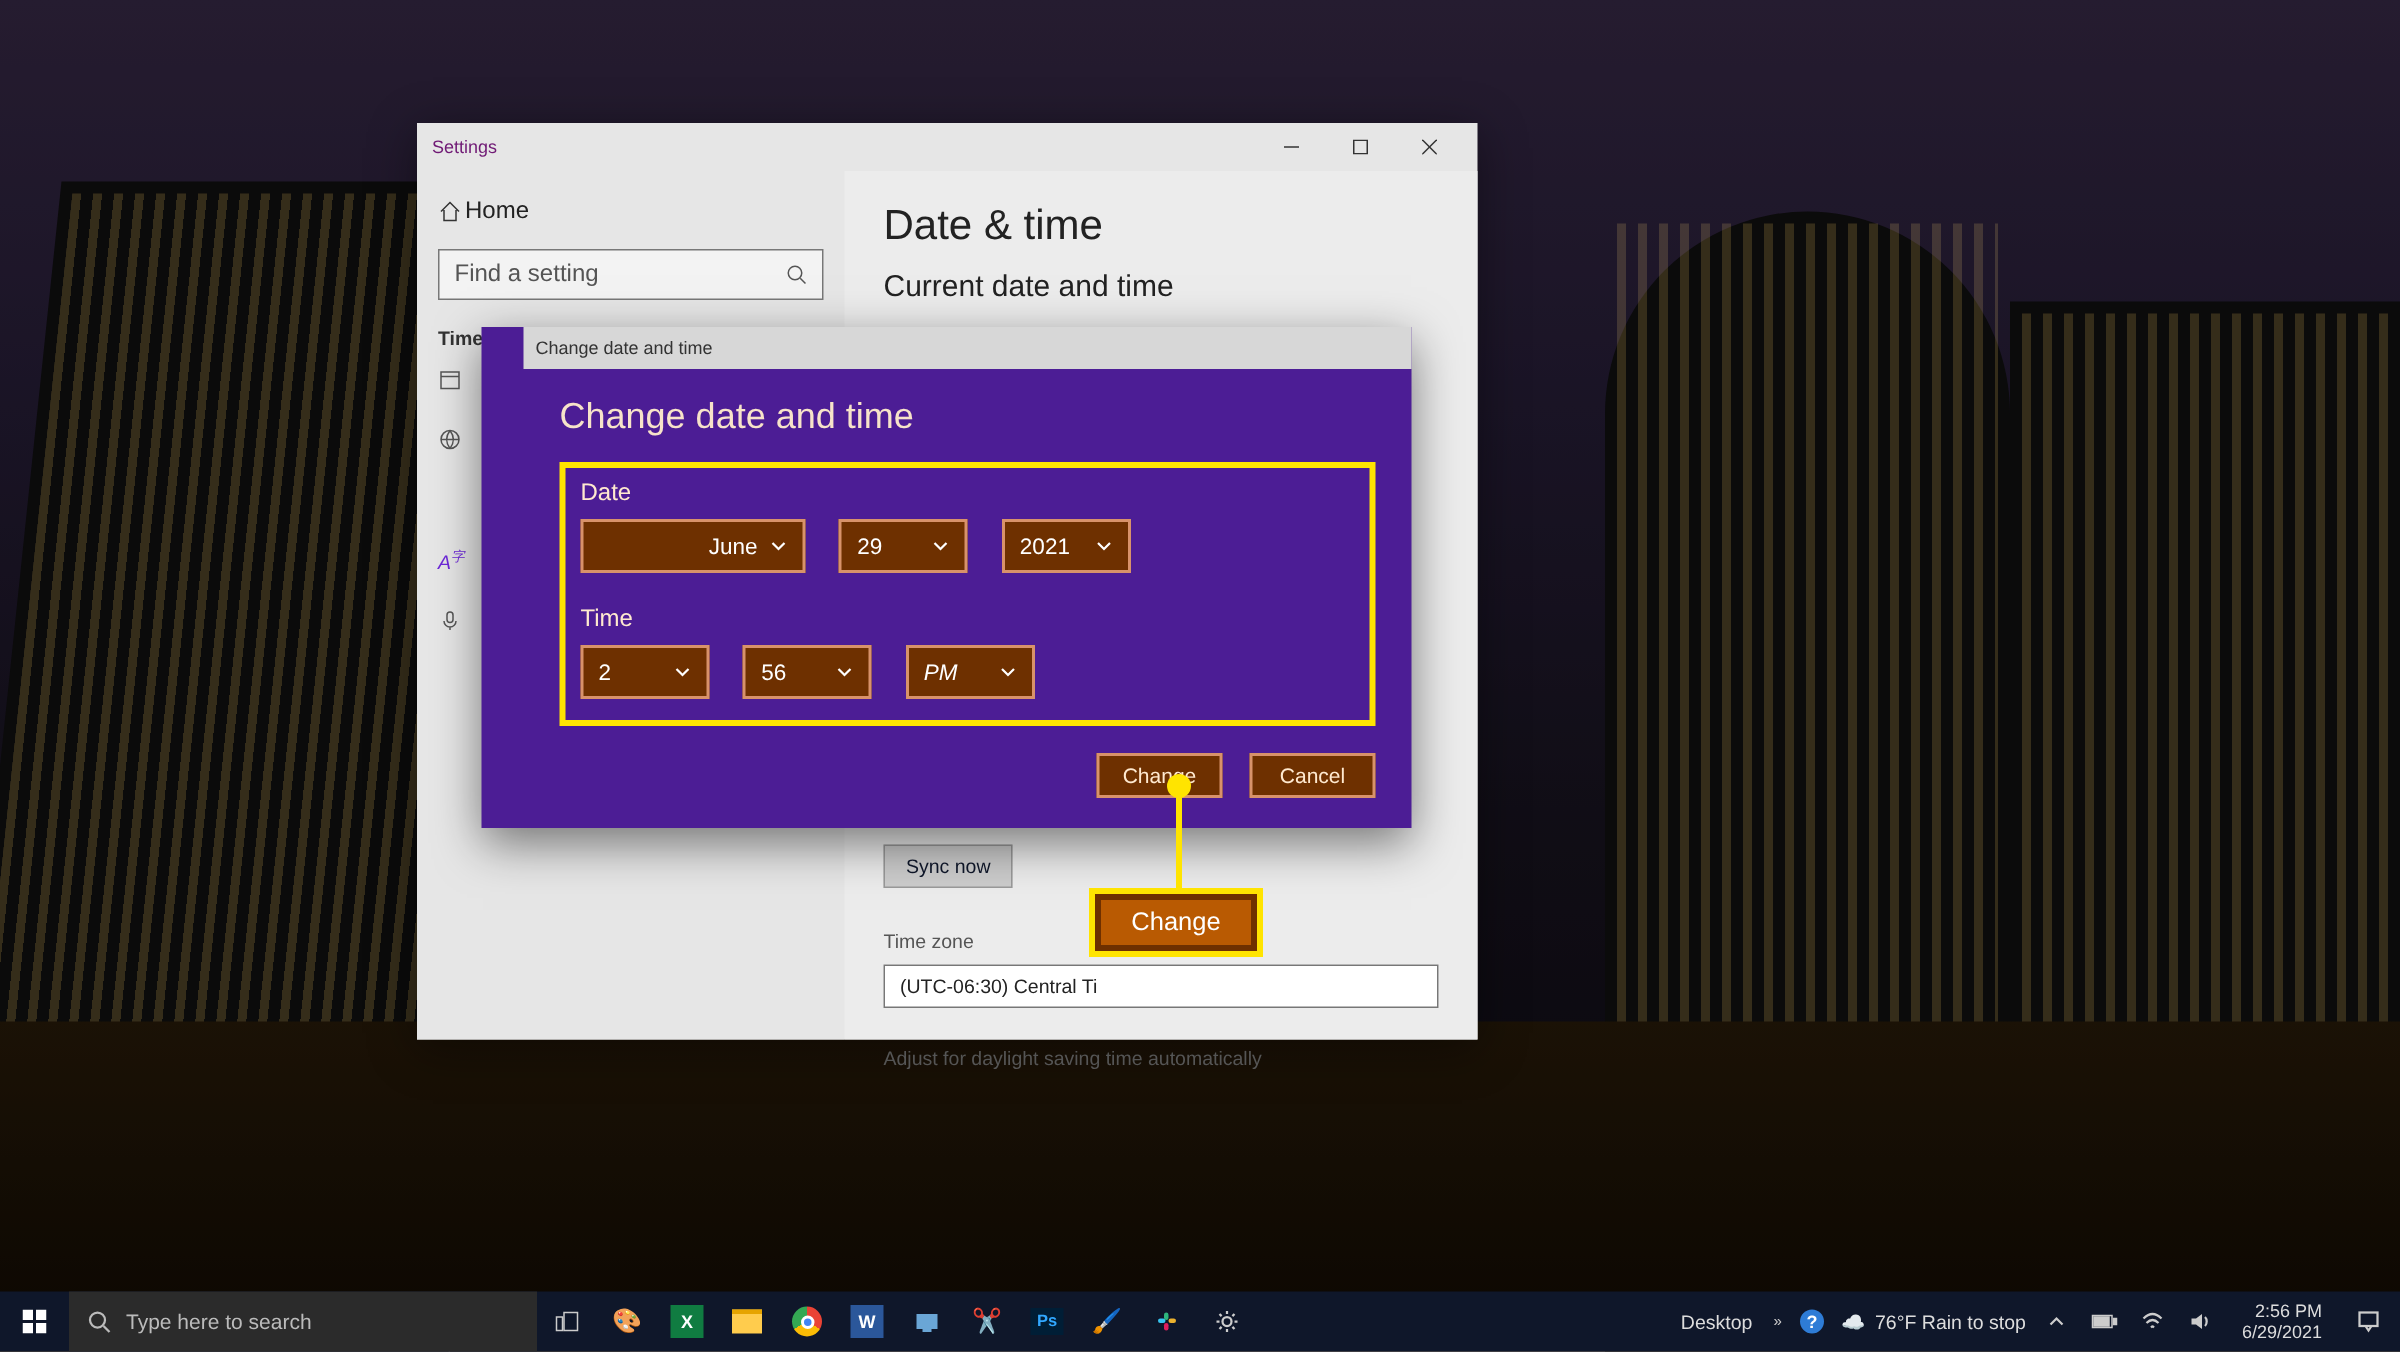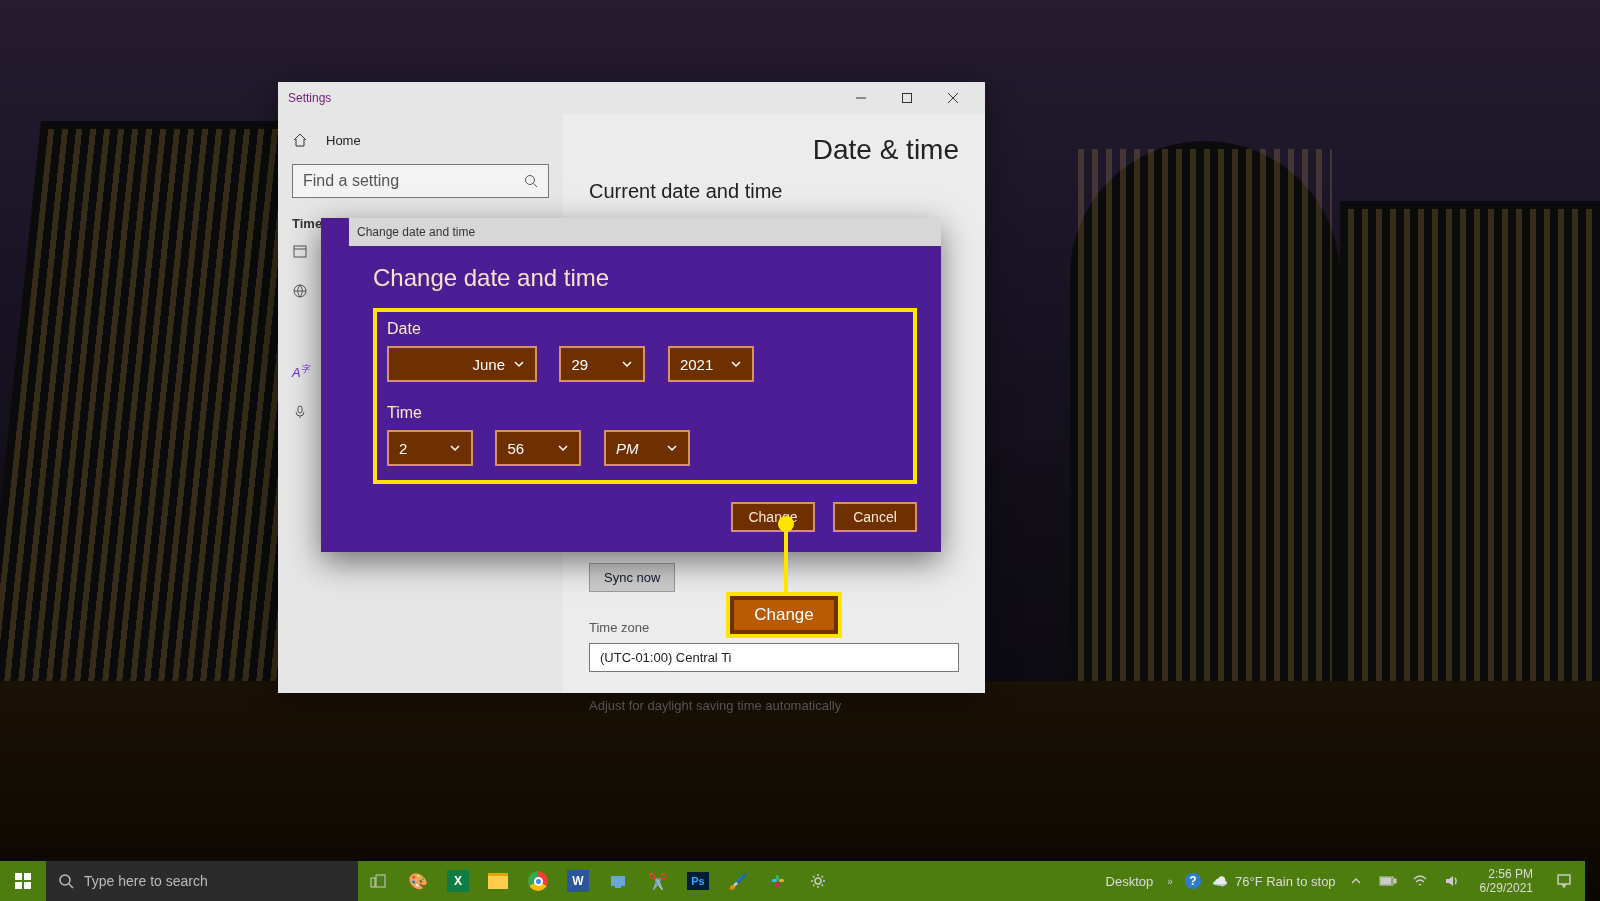--- a/index.html
+++ b/index.html
@@ -22,26 +22,26 @@
   
   .settings {
     position:absolute; left:278px; top:82px; width:707px; height:611px;
     background:#e6e6e6; color:#222; box-shadow:0 6px 30px rgba(0,0,0,.4);
   }
   .titlebar { height:32px; display:flex; align-items:center; padding:0 10px; font-size:12px; color:#701a75;}
   .title-controls { margin-left:auto; display:flex; gap:2px;}
   .tc { width:44px; height:30px; display:flex; align-items:center; justify-content:center; color:#333;}
   .settings-body { display:flex; height:calc(100% - 32px);}
   .sidebar { width:290px; background:#e6e6e6; padding:10px 14px 0 14px;}
-  .home { display:flex; align-items:center; gap:18px; font-size:13px; padding:8px 0 16px 0;}
+  .home { display:flex; align-items:center; gap:2px; font-size:16px; padding:8px 0 16px 0;}
   .searchbox { display:flex; align-items:center; border:1px solid #777; background:#f3f3f3; height:34px; padding:0 10px; color:#555; justify-content:space-between;}
   .sidecat { margin-top:18px; font-size:13px; font-weight:600; color:#333;}
   .sideitem { display:flex; align-items:center; gap:14px; font-size:14px; color:#555; padding:12px 0;}
   .main { flex:1; background:#ececec; padding:20px 26px;}
-  .main h1 { font-weight:400; font-size:28px;text-align:right; }
+  .main h1 { font-weight:400; font-size:28px; }
   .main h2 { font-weight:400; font-size:20px; margin-top:14px;}
   .syncbtn { display:inline-block; margin-top:360px; background:#ccc; border:1px solid #999; padding:6px 14px; font-size:13px; color:#0f172a;}
   .tzlabel { margin-top:28px; font-size:13px; color:#555;}
   .tzfield { margin-top:8px; border:1px solid #777; background:#fff; padding:6px 10px; font-size:13px; width:370px;}
   .dstlabel { margin-top:26px; font-size:13px; color:#555;}
 
   
   .dlg { position:absolute; left:321px; top:218px; width:620px; background:#4c1d95; color:#fff; box-shadow:0 10px 30px rgba(0,0,0,.5);padding-left:28px;}
   .dlg-title { height:28px; background:#d7d7d7; color:#333; font-size:12px; display:flex; align-items:center; padding:0 8px;}
   .dlg-body { padding:18px 24px 20px 24px; }
@@ -56,21 +56,21 @@
   .dlg-actions { display:flex; justify-content:flex-end; gap:18px; margin-top:18px;}
   .dlg-btn { width:84px; height:30px; border:2px solid #d8926a; background:#6e3000; color:#ffe9cf; font-size:14px;}
 
   
   .callout-line{position:absolute;width:4px;background:#ffe400;}
   .callout-dot{position:absolute;width:16px;height:16px;border-radius:50%;background:#ffe400;}
   .callout-btn{position:absolute;left:726px;top:592px;width:116px;height:46px;border:4px solid #ffe400;display:flex;align-items:center;justify-content:center;}
   .callout-btn-inner{width:100%;height:100%;border:4px solid #6e3000;background:#b95a02;color:#fff;display:flex;align-items:center;justify-content:center;font-size:17px;}
 
   
-  .taskbar { position:absolute; left:0; right:15px; bottom:0; height:40px; background:#4d7c0f; display:flex; color:#ddd;}
+  .taskbar { position:absolute; left:0; right:0; bottom:0; height:40px; background:#0f172a; display:flex; color:#ddd;}
   .start { width:46px; height:40px; display:flex; align-items:center; justify-content:center;}
   .start svg{fill:#fff;}
   .search { flex:0 0 312px; height:40px; background:#2b2b2b; display:flex; align-items:center; padding:0 12px; color:#bbb; font-size:14px; gap:10px;}
   .ticon { width:40px; height:40px; display:flex; align-items:center; justify-content:center;}
   .tray { margin-left:auto; display:flex; align-items:center; gap:8px; padding-right:6px;}
   .weather{display:flex;align-items:center;gap:6px;font-size:13px;color:#ddd;}
   .tray .it{width:24px;display:flex;align-items:center;justify-content:center;}
   .clock{font-size:12px;line-height:14px;text-align:right;padding:0 8px;}
   .desklabel{font-size:13px;color:#ddd;margin-right:6px;}
   .notif{width:30px;display:flex;align-items:center;justify-content:center;}
@@ -157,21 +157,21 @@
               <path d="M4 8a4 4 0 008 0M8 12v2"></path>
             </svg>
           </span>
         </div>
     </div>
     <div class="main">
       <h1>Date &amp; time</h1>
       <h2>Current date and time</h2>
       <div class="syncbtn">Sync now</div>
       <div class="tzlabel">Time zone</div>
-      <div class="tzfield">(UTC-01:00) Central Ti</div>
+      <div class="tzfield">(UTC-06:30) Central Ti</div>
       <div class="dstlabel">Adjust for daylight saving time automatically</div>
     </div>
   </div>
 </div>
 
 <div class="dlg">
   <div class="dlg-title">Change date and time</div>
   <div class="dlg-body">
     <div class="dlg-h">Change date and time</div>
     <div class="group group-hl">

